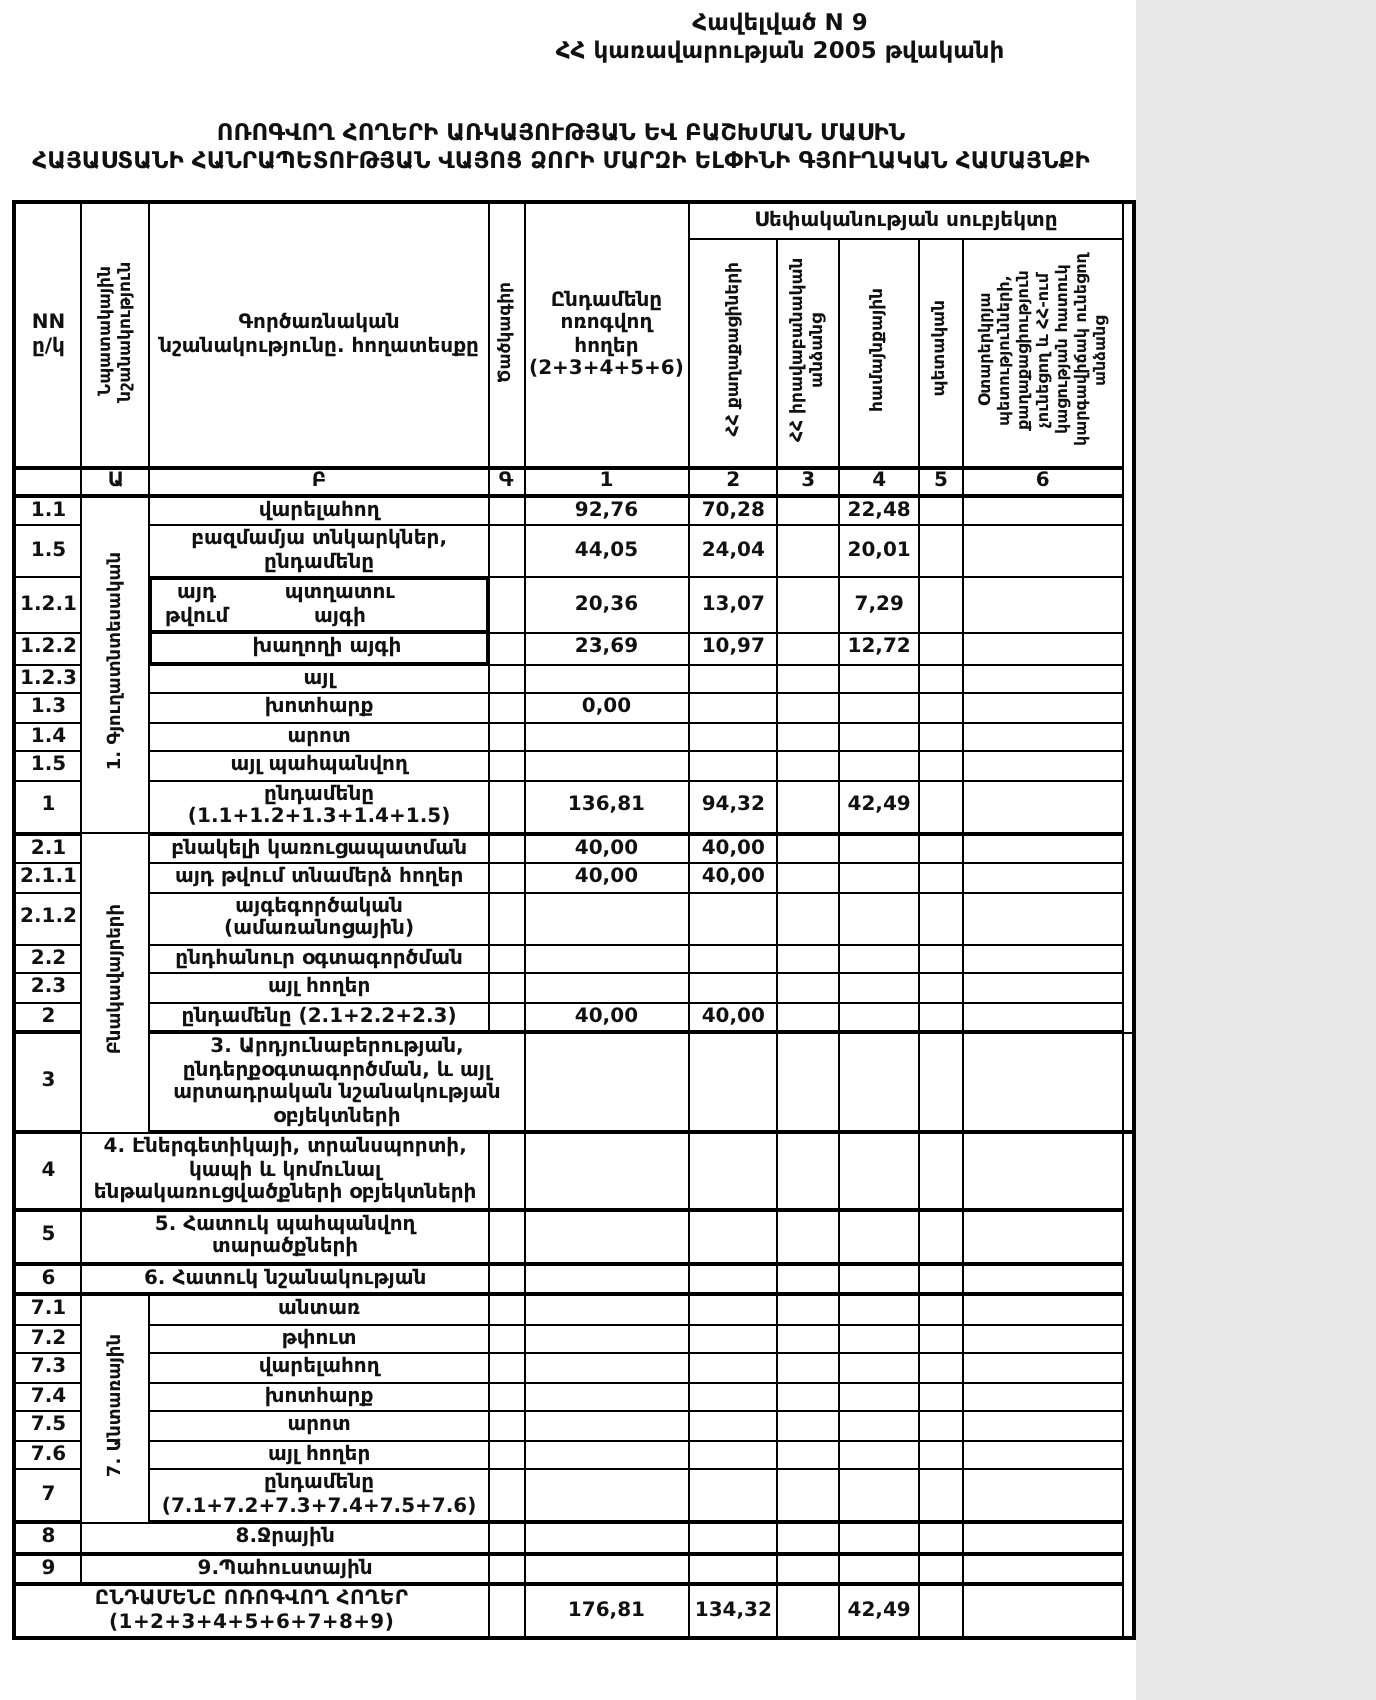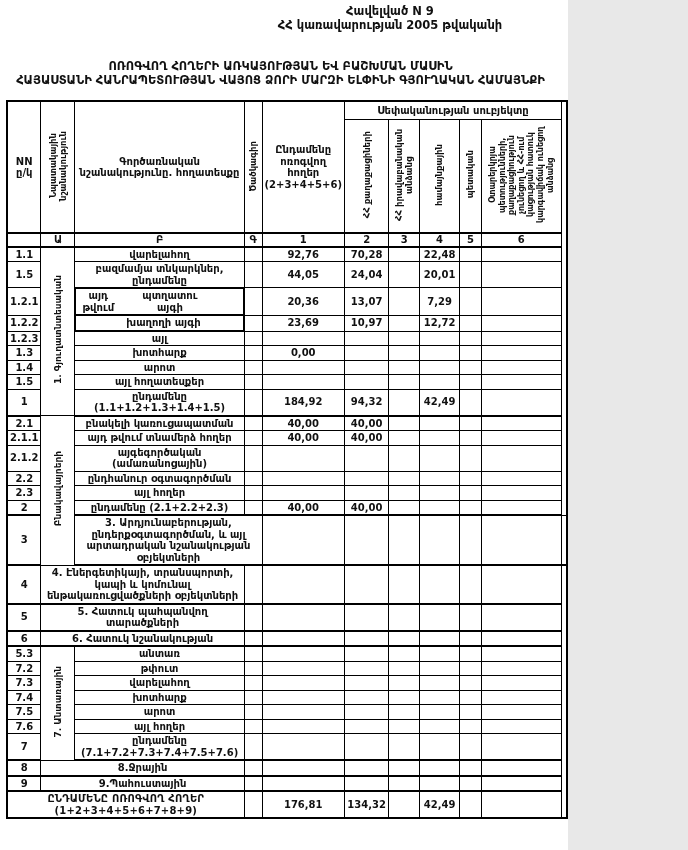--- a/index.html
+++ b/index.html
@@ -185,34 +185,34 @@
           <td class="code"></td>
           <td class="val"></td>
           <td class="val"></td>
           <td class="val"></td>
           <td class="val"></td>
           <td class="val"></td>
           <td class="val"></td>
         </tr>
         <tr>
           <td class="num">1.5</td>
-          <td class="lbl" colspan="1">այլ հողատեսքեր</td>
+          <td class="lbl" colspan="1">այլ պահպանվող</td>
           <td class="code"></td>
           <td class="val"></td>
           <td class="val"></td>
           <td class="val"></td>
           <td class="val"></td>
           <td class="val"></td>
           <td class="val"></td>
         </tr>
         <tr class="hb">
           <td class="num">1</td>
           <td class="lbl" colspan="1">ընդամենը (1.1+1.2+1.3+1.4+1.5)</td>
           <td class="code"></td>
-          <td class="val">184,92</td>
+          <td class="val">136,81</td>
           <td class="val">94,32</td>
           <td class="val"></td>
           <td class="val">42,49</td>
           <td class="val"></td>
           <td class="val"></td>
         </tr>
         <tr>
           <td class="num">2.1</td>
           <td class="gcell" rowspan="7"><span class="rot">Բնակավայրերի</span></td>
           <td class="lbl" colspan="1">բնակելի կառուցապատման</td>
@@ -317,21 +317,21 @@
           <td class="lbl" colspan="2">6. Հատուկ նշանակության</td>
           <td class="code"></td>
           <td class="val"></td>
           <td class="val"></td>
           <td class="val"></td>
           <td class="val"></td>
           <td class="val"></td>
           <td class="val"></td>
         </tr>
         <tr>
-          <td class="num">5.3</td>
+          <td class="num">7.1</td>
           <td class="gcell" rowspan="7"><span class="rot">7. Անտառային</span></td>
           <td class="lbl" colspan="1">անտառ</td>
           <td class="code"></td>
           <td class="val"></td>
           <td class="val"></td>
           <td class="val"></td>
           <td class="val"></td>
           <td class="val"></td>
           <td class="val"></td>
         </tr>

